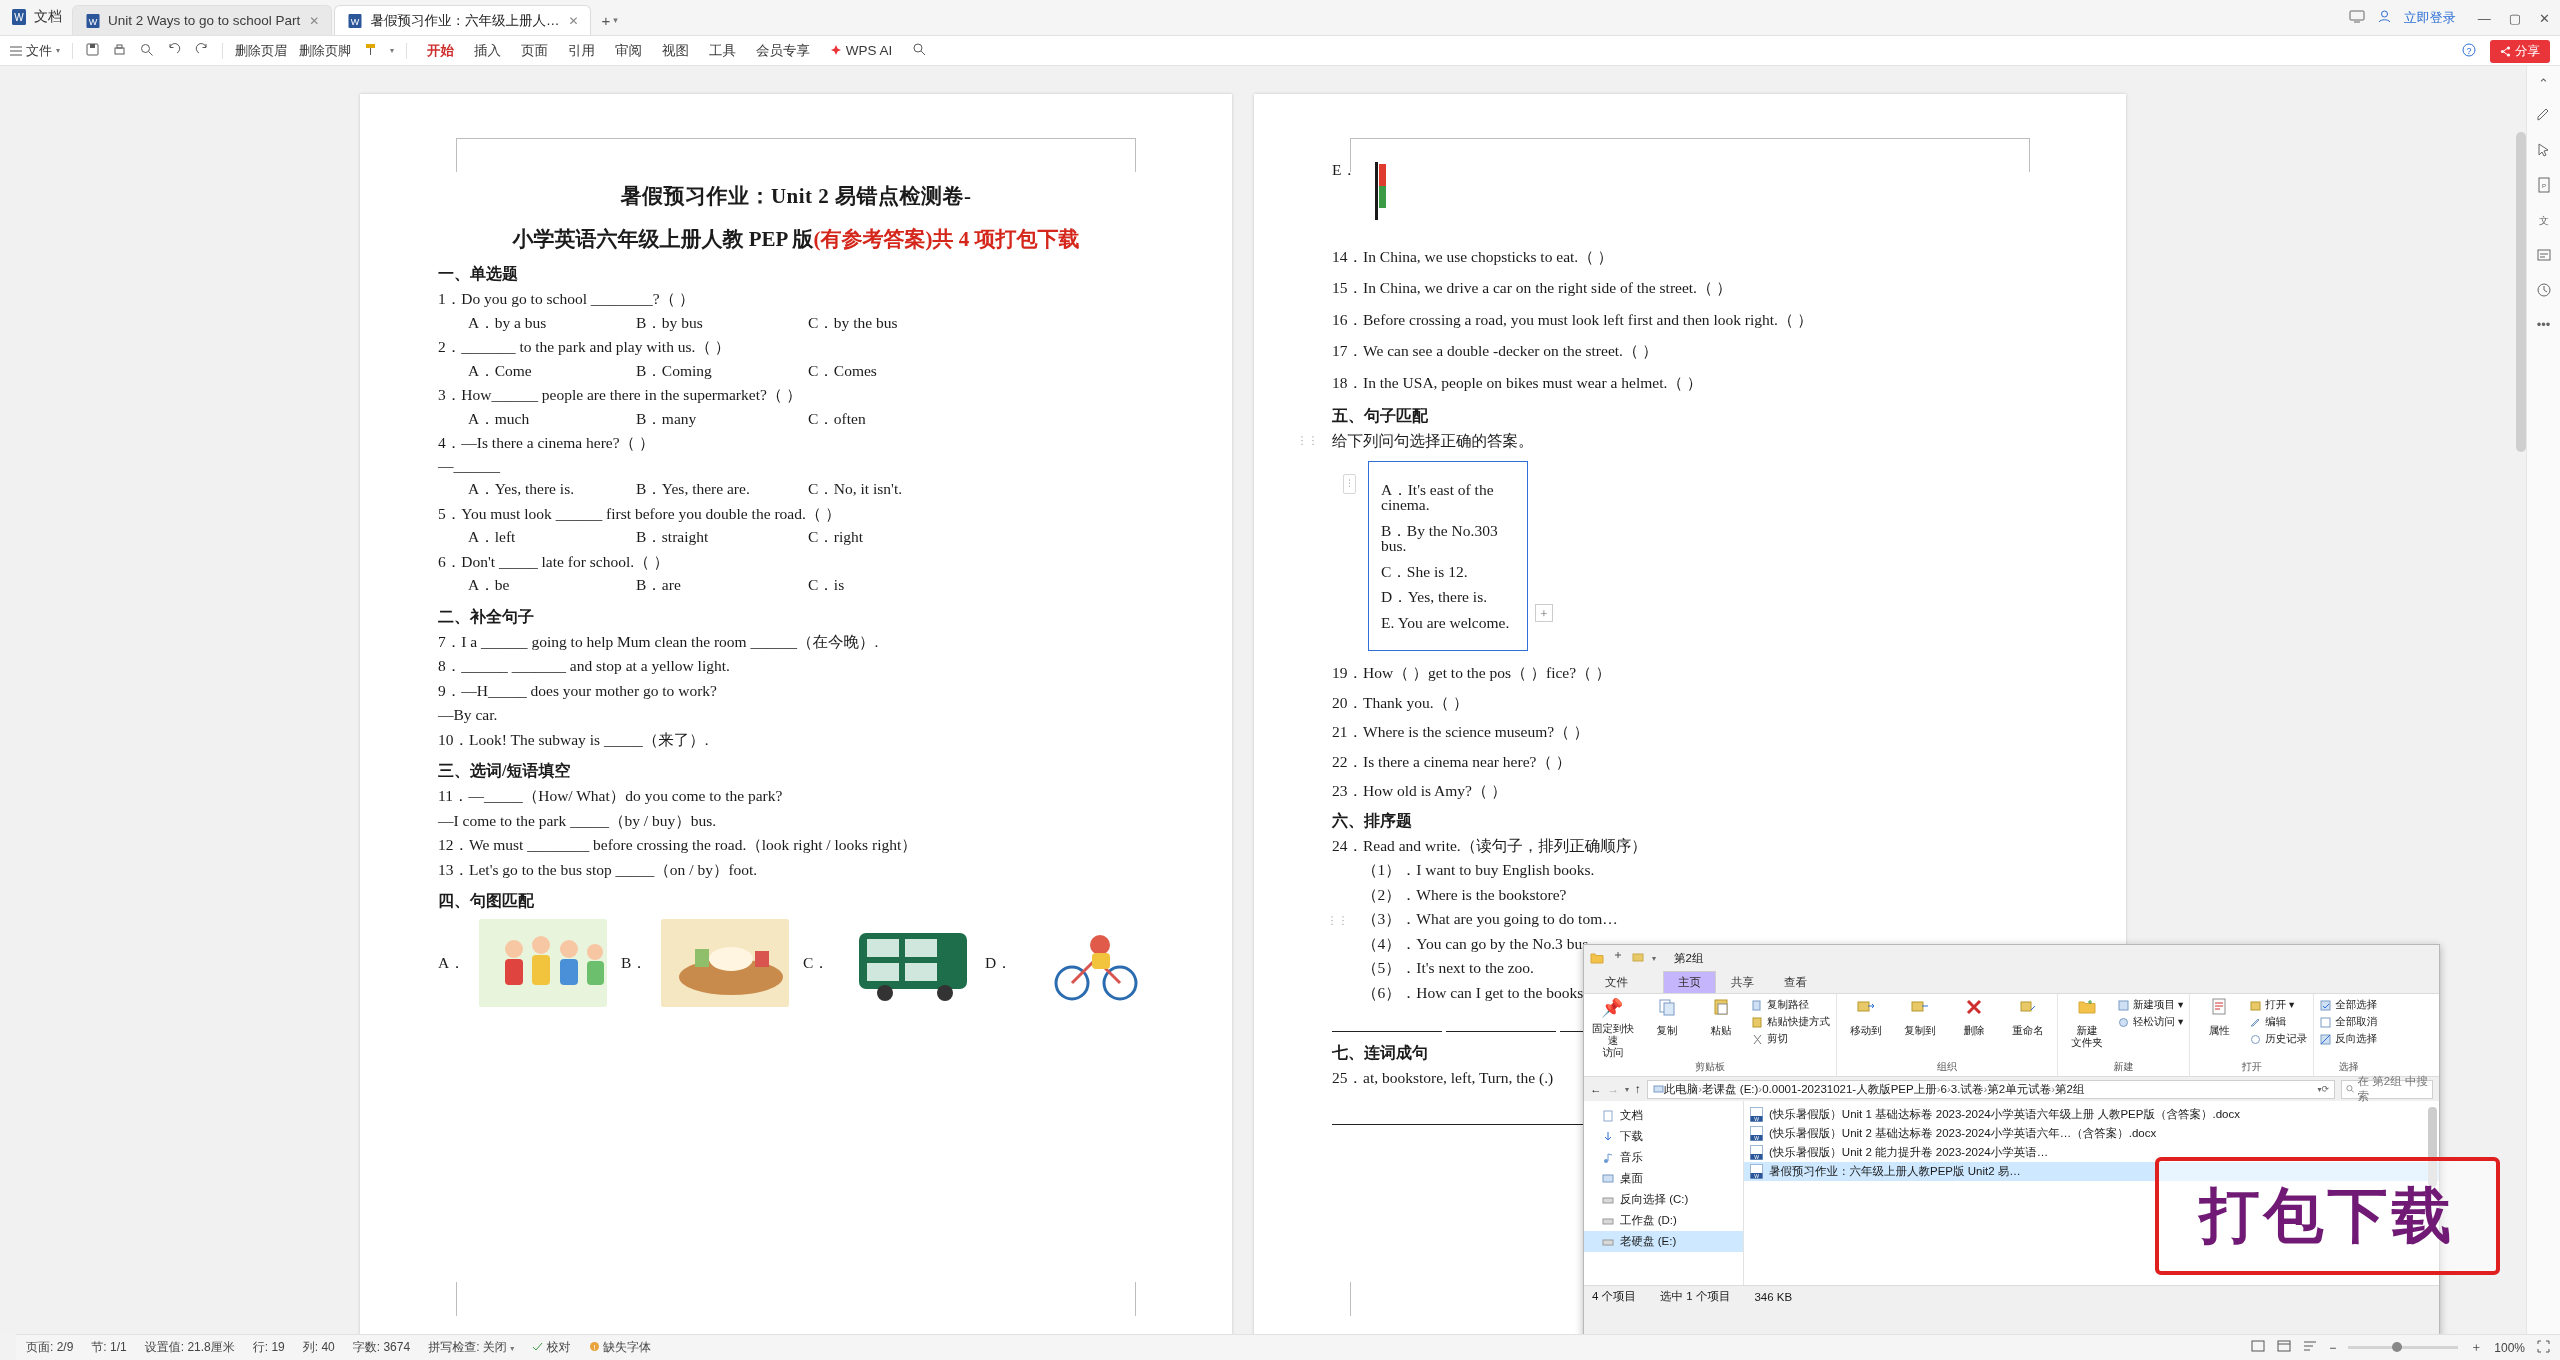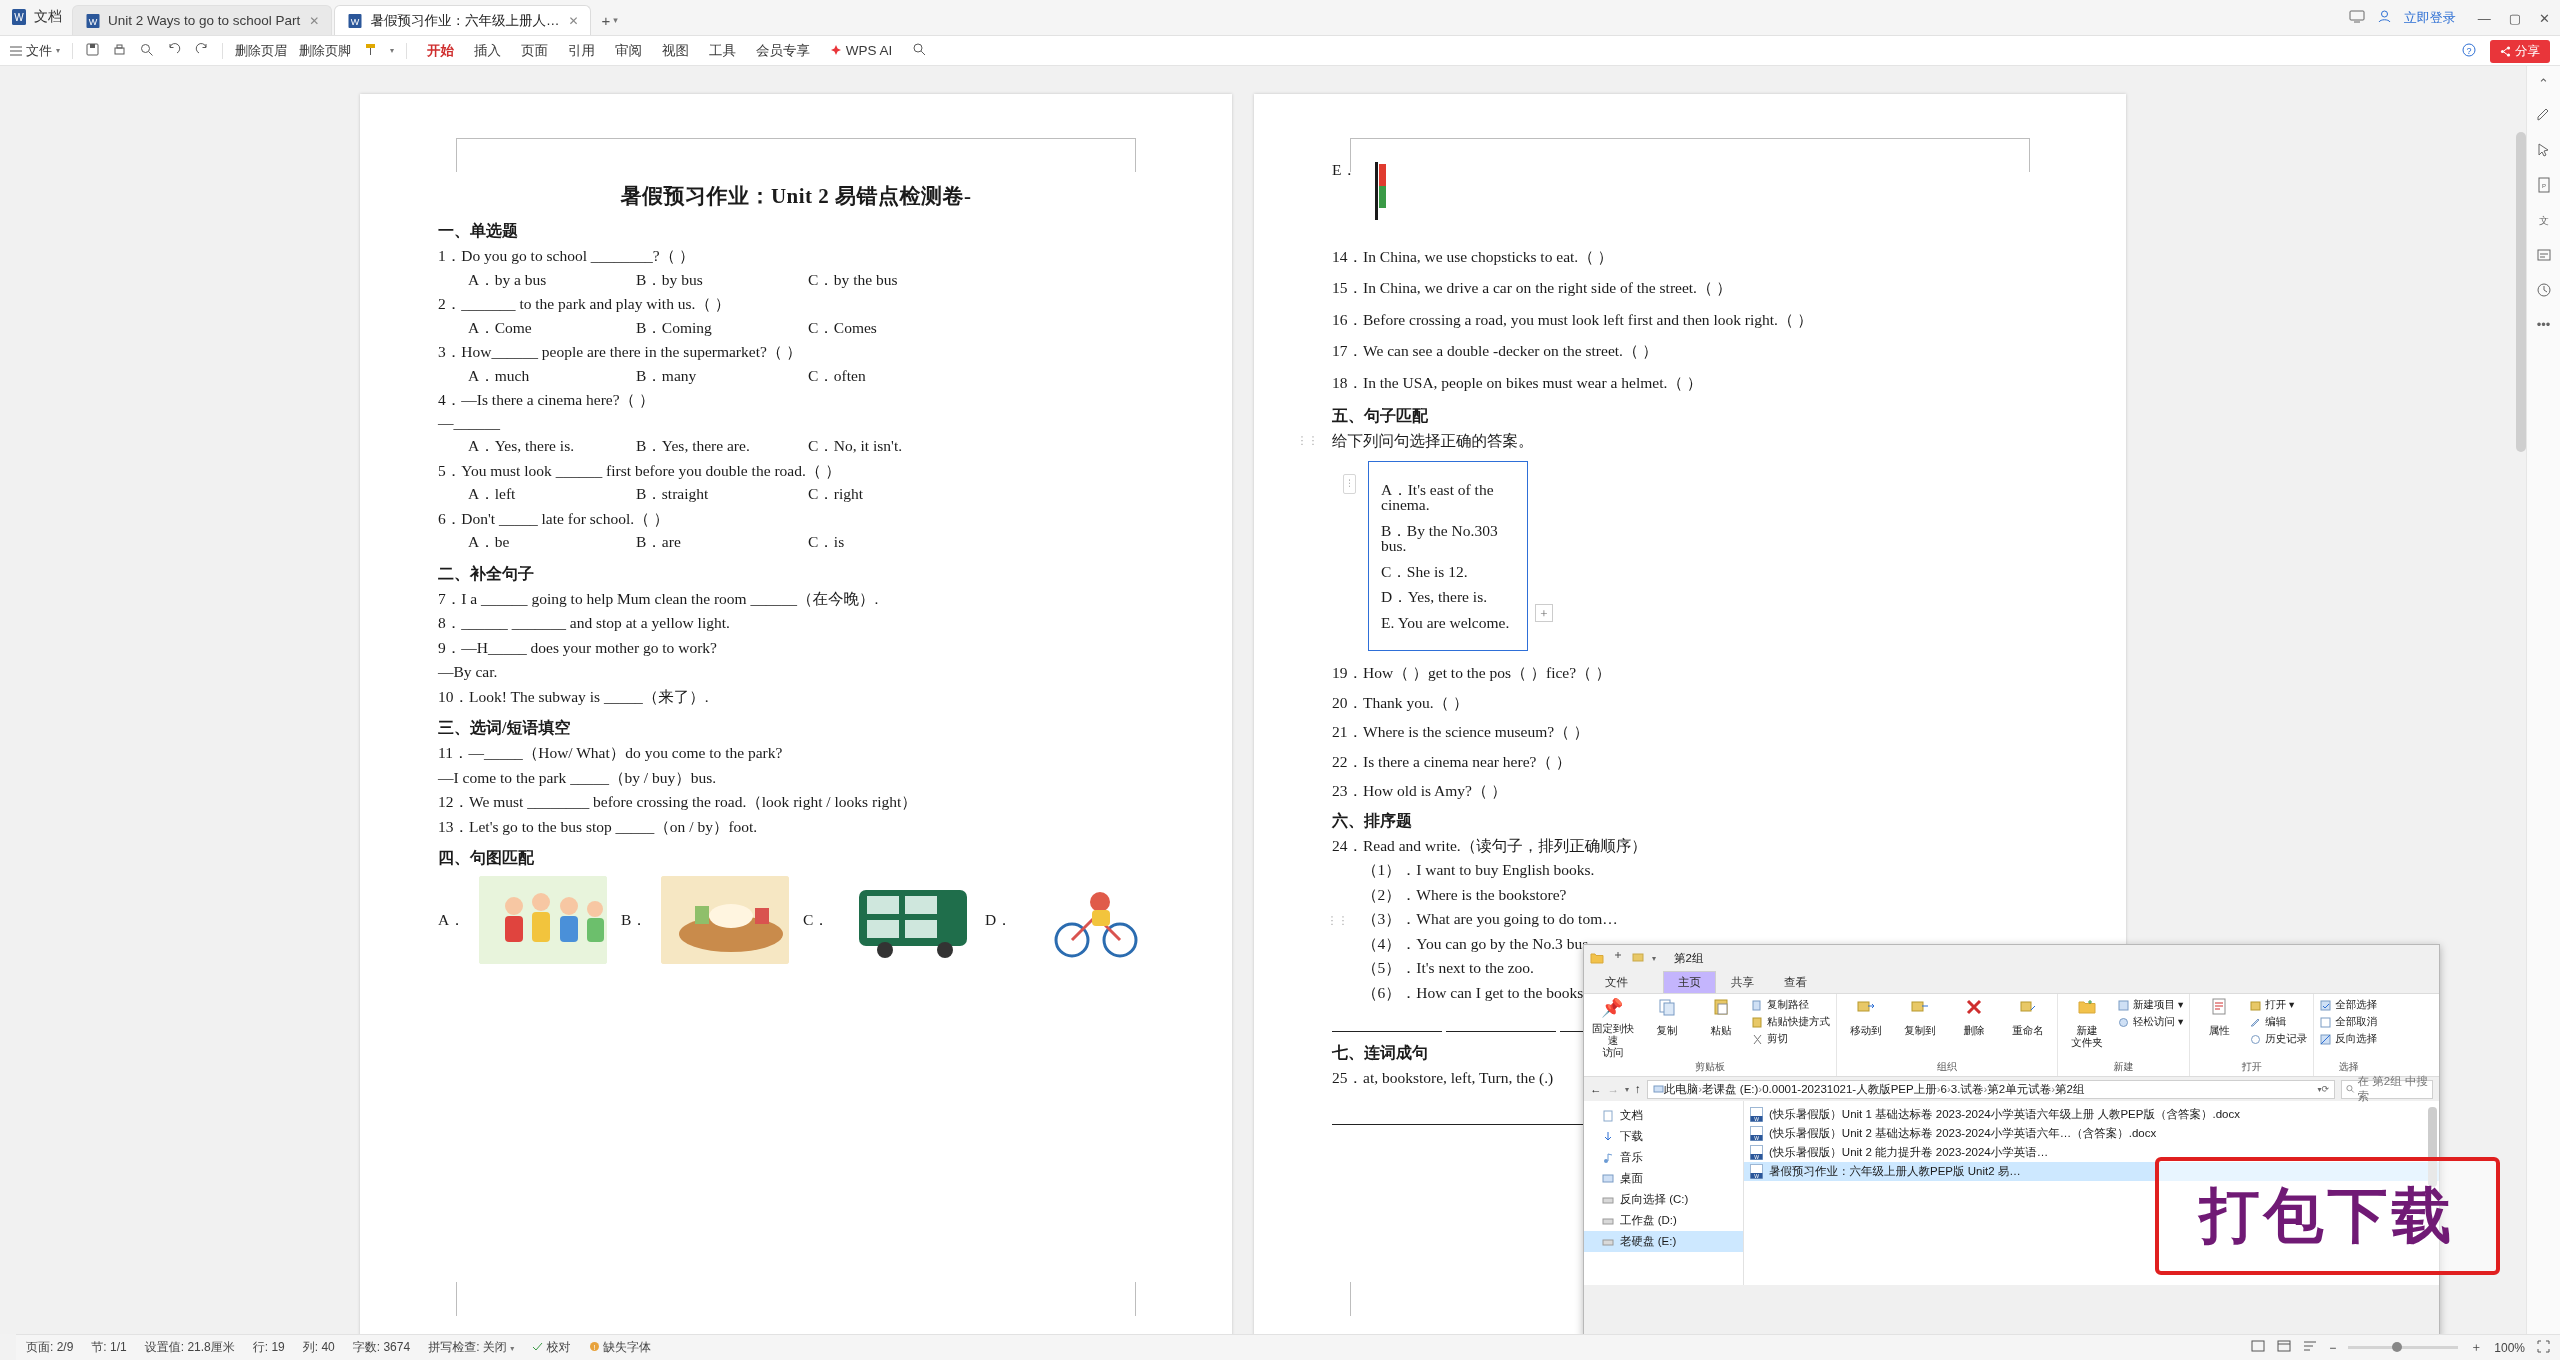--- a/index.html
+++ b/index.html
@@ -353,20 +353,23 @@
 
   <div class="page page1">
     <div class="crop-h" style="left:96px; top:44px; width:680px;"></div>
     <div class="crop-mark" style="left:96px; top:44px;"></div>
     <div class="crop-mark" style="right:96px; top:44px;"></div>
     <div class="crop-mark" style="left:96px; bottom:44px;"></div>
     <div class="crop-mark" style="right:96px; bottom:44px;"></div>
 
     <div class="page-inner doc">
       <div class="title-cn">暑假预习作业：Unit 2 易错点检测卷-</div>
+      <div class="title-sub">
+        <span>小学英语六年级上册人教 PEP 版</span><span class="red">(有参考答案)共 4 项打包下载</span>
+      </div>
 
       <div class="sec">一、单选题</div>
 
       <div class="q">
         <span>1．</span><span>Do you go to school ________?（  ）</span>
       </div>
       <div class="opts">
         <span class="o1">A．by a bus</span>
         <span class="o2">B．by bus</span>
         <span>C．by the bus</span>
@@ -967,20 +970,25 @@
               <rect x="0.5" y="9" width="12" height="5.5" fill="#2b579a"></rect>
               <text x="6.5" y="13.6" font-size="5" fill="#fff" text-anchor="middle" font-family="Liberation Sans">W</text>
             </svg>
         </span>
         <span>暑假预习作业：六年级上册人教PEP版 Unit2 易…</span>
       </div>
       <div class="ex-vscroll"></div>
     </div>
   </div>
 
+  <div class="ex-status">
+    <span>4 个项目</span>
+    <span>选中 1 个项目</span>
+    <span>346 KB</span>
+  </div>
 </div>
 
 <div class="stamp">
   <span>打包下载</span>
 </div>
 
 <div class="statusbar">
   <span>页面: 2/9</span>
   <span>节: 1/1</span>
   <span>设置值: 21.8厘米</span>

